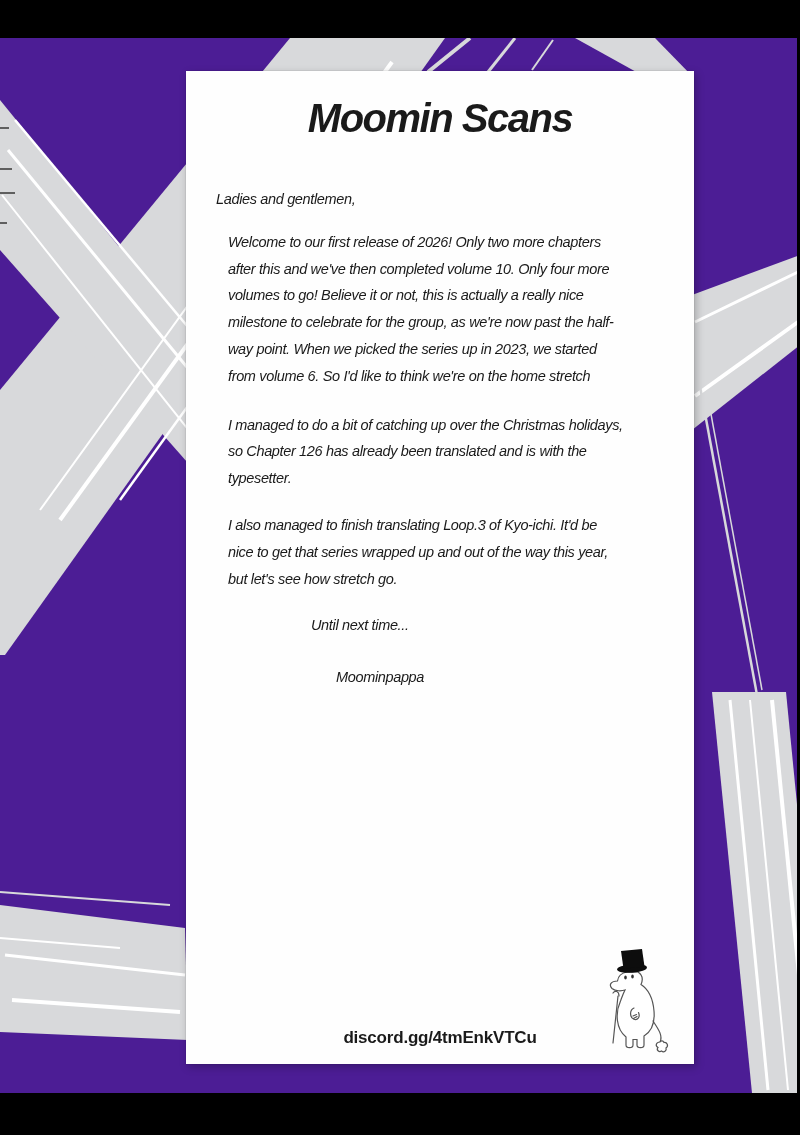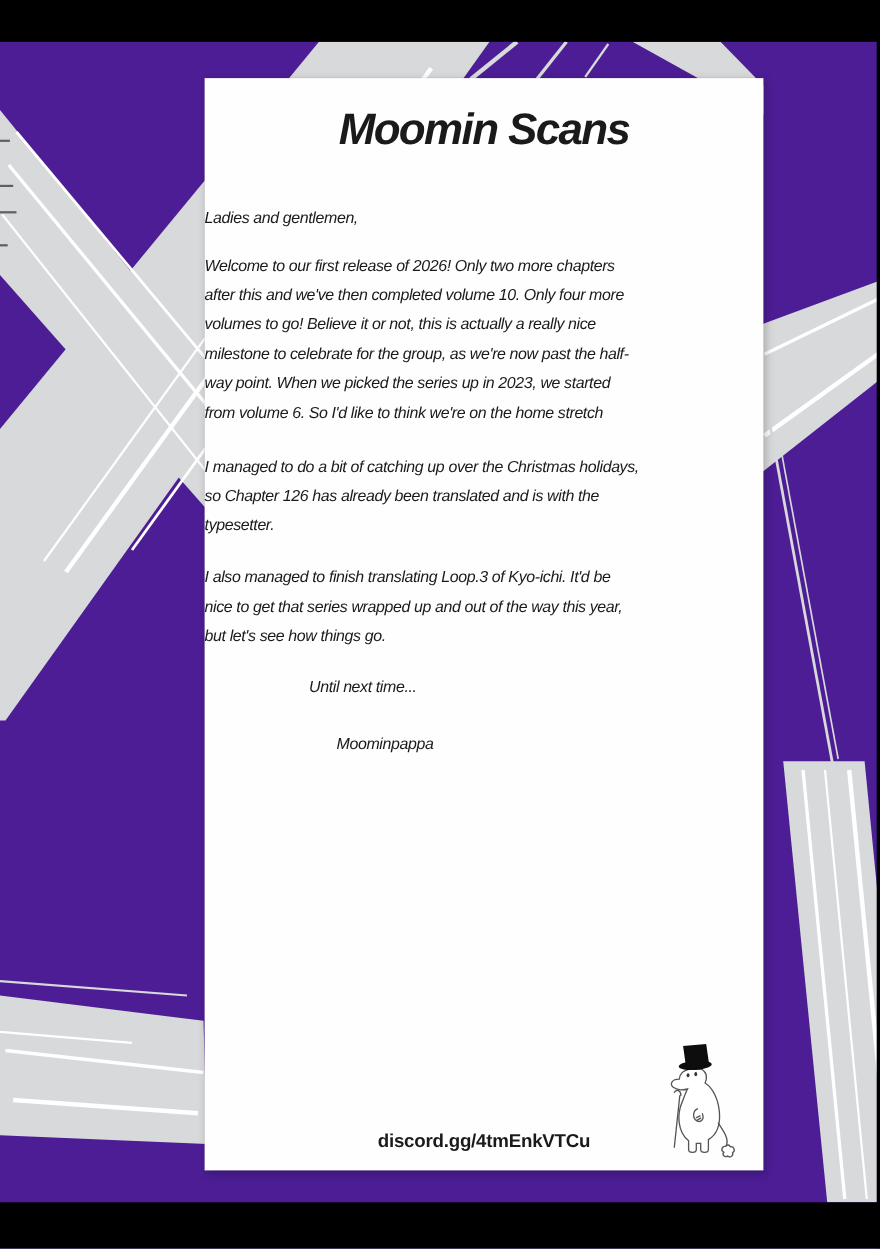--- a/index.html
+++ b/index.html
@@ -19,25 +19,25 @@
     position:absolute;left:186px;top:71px;width:508px;height:993px;
     background:#fefefe;z-index:2;
     box-shadow:2px 3px 8px rgba(0,0,0,.25), 0 0 1px rgba(0,0,0,.25);
   }
   #card *{color:#1a1a1a;}
   .title{
     position:absolute;left:0;top:22px;width:100%;text-align:center;
     font:italic bold 40px/50px "Liberation Sans",sans-serif;letter-spacing:-1.5px;
   }
   .letter{
-    position:absolute;left:0;top:115px;width:474px;
+    position:absolute;left:30px;top:115px;width:474px;
     font:italic 14.5px/26.8px "Liberation Sans",sans-serif;letter-spacing:-.35px;
     white-space:nowrap;
   }
-  .para{margin:0;}
+  .para{margin:12px;}
   .para.p1{margin-top:16px;}
   .para.p2{margin-top:22px;}
   .para.p3{margin-top:20px;}
   .signoff{margin-top:20px;margin-left:95px;}
   .signature{margin-top:25px;margin-left:120px;}
   .credits{
     position:absolute;left:17px;top:838px;
     font:italic 14.5px/26.3px "Liberation Sans",sans-serif;letter-spacing:-.35px;
     white-space:nowrap;
   }
@@ -120,21 +120,21 @@
 
       <div class="para p2">
         <div>I managed to do a bit of catching up over the Christmas holidays,</div>
         <div>so Chapter 126 has already been translated and is with the</div>
         <div>typesetter.</div>
       </div>
 
       <div class="para p3">
         <div>I also managed to finish translating Loop.3 of Kyo-ichi. It'd be</div>
         <div>nice to get that series wrapped up and out of the way this year,</div>
-        <div>but let's see how things go.</div>
+        <div>but let's see how stretch go.</div>
       </div>
 
       <div class="signoff">Until next time...</div>
       <div class="signature">Moominpappa</div>
     </div>
 
 
     <div class="discord">discord.gg/4tmEnkVTCu</div>
 
     <svg id="moomin" viewBox="0 0 68 120" xmlns="http://www.w3.org/2000/svg">

